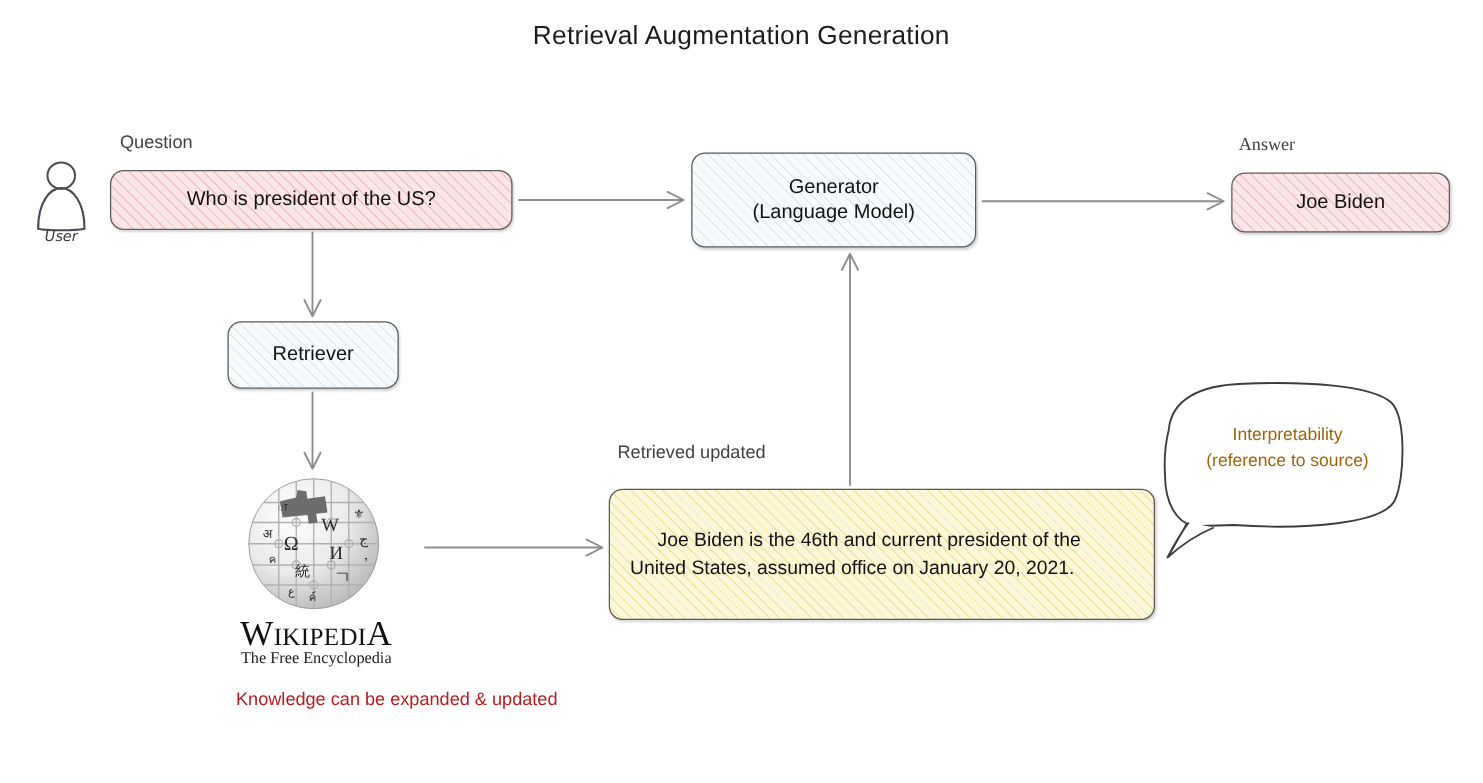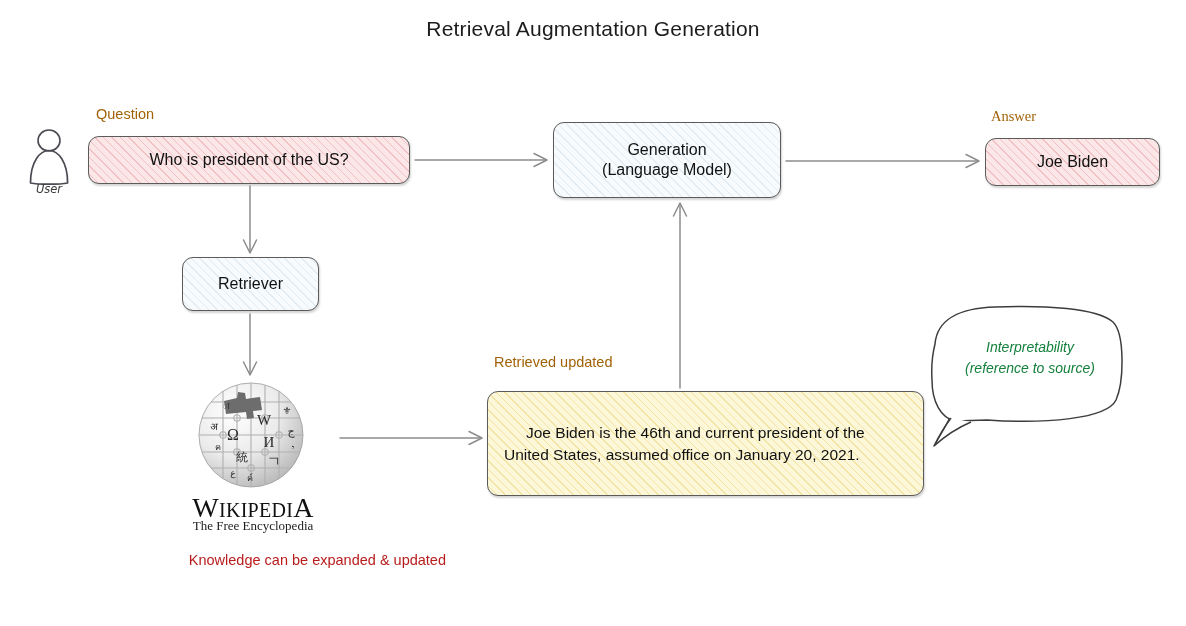--- a/index.html
+++ b/index.html
@@ -28,21 +28,21 @@
     text-align: center;
     font-size: 21px;
     color: #1c1c1c;
     letter-spacing: 0.2px;
   }
 
   
   .caption {
     position: absolute;
     font-size: 14.5px;
-    color: #a16207;
+    color: #404040;
     white-space: nowrap;
   }
 
   
   .node {
     position: absolute;
     box-sizing: border-box;
     border: 1.3px solid #5b5b5b;
     border-radius: 11px;
     display: flex;
@@ -157,22 +157,21 @@
 
   
   #bubble-wrap { position: absolute; left: 925px; top: 300px; width: 210px; height: 150px; }
   #bubble-text {
     position: absolute;
     left: 935px; top: 337px;
     width: 190px;
     text-align: center;
     font-size: 14px;
     line-height: 1.5;
-    color: #15803d;
-    font-style: italic;
+    color: #a16207;
   }
 
   .lbl-question { left: 96px;  top: 106px; }
   .lbl-answer   { left: 991px; top: 108px; font-family: Liberation Serif, serif; }
   .lbl-retdoc   { left: 494px; top: 354px; }
 </style>
 </head>
 <body>
 
 <div id="canvas">
@@ -190,21 +189,21 @@
   <div class="caption lbl-question">Question</div>
   <div class="caption lbl-answer">Answer</div>
   <div class="caption lbl-retdoc">Retrieved updated</div>
 
   <div id="n-question" class="node fill-pink">
     <span>Who is president of the US?</span>
   </div>
 
   <div id="n-generator" class="node fill-blue">
     <span>
-      <span>Generation</span><br>
+      <span>Generator</span><br>
       <span>(Language Model)</span>
     </span>
   </div>
 
   <div id="n-answer" class="node fill-pink">
     <span>Joe Biden</span>
   </div>
 
   <div id="n-retriever" class="node fill-blue">
     <span>Retriever</span>

